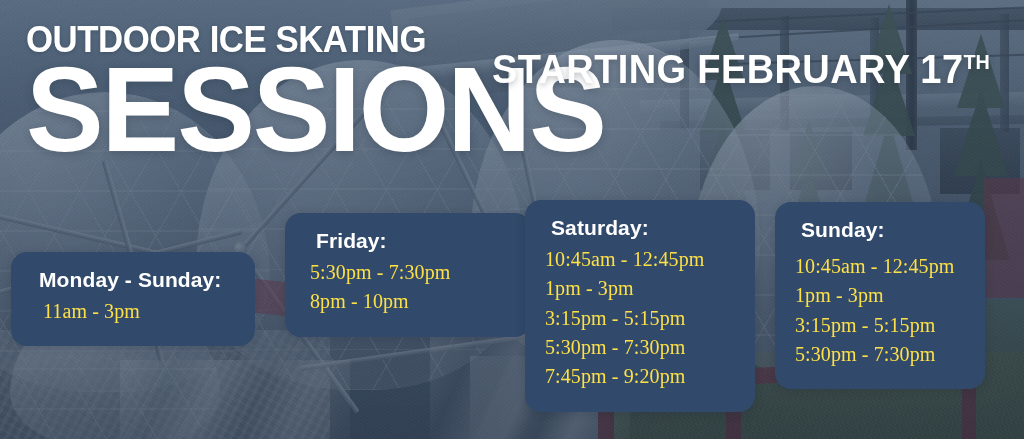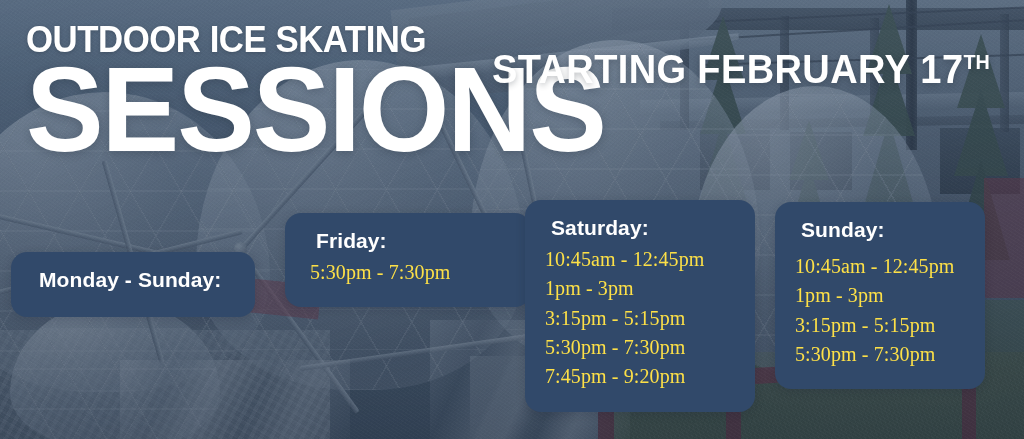--- a/index.html
+++ b/index.html
@@ -400,27 +400,29 @@
     <div class="bigword">SESSIONS</div>
   </div>
 
   <div class="subhead">
     <span>STARTING FEBRUARY 17</span><span class="sup">TH</span>
   </div>
 
   <div class="card" id="card-mon">
     <div class="day">Monday - Sunday:</div>
     <ul class="slots">
+      <li>11am - 3pm</li>
     </ul>
   </div>
 
   <div class="card" id="card-fri">
     <div class="day">Friday:</div>
     <ul class="slots">
       <li>5:30pm - 7:30pm</li>
+      <li>8pm - 10pm</li>
     </ul>
   </div>
 
   <div class="card" id="card-sat">
     <div class="day">Saturday:</div>
     <ul class="slots">
       <li>10:45am - 12:45pm</li>
       <li>1pm - 3pm</li>
       <li>3:15pm - 5:15pm</li>
       <li>5:30pm - 7:30pm</li>

